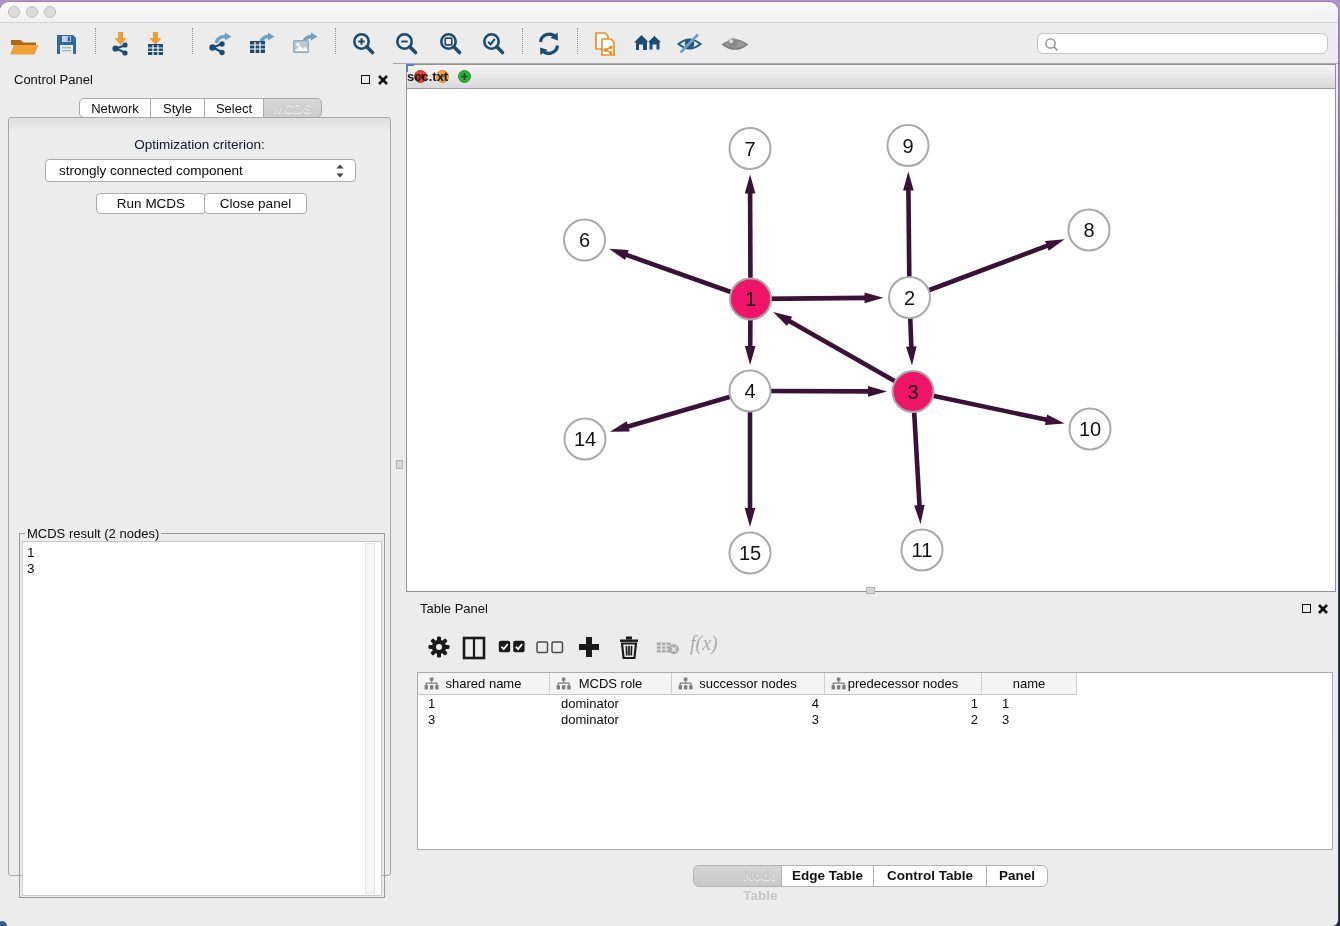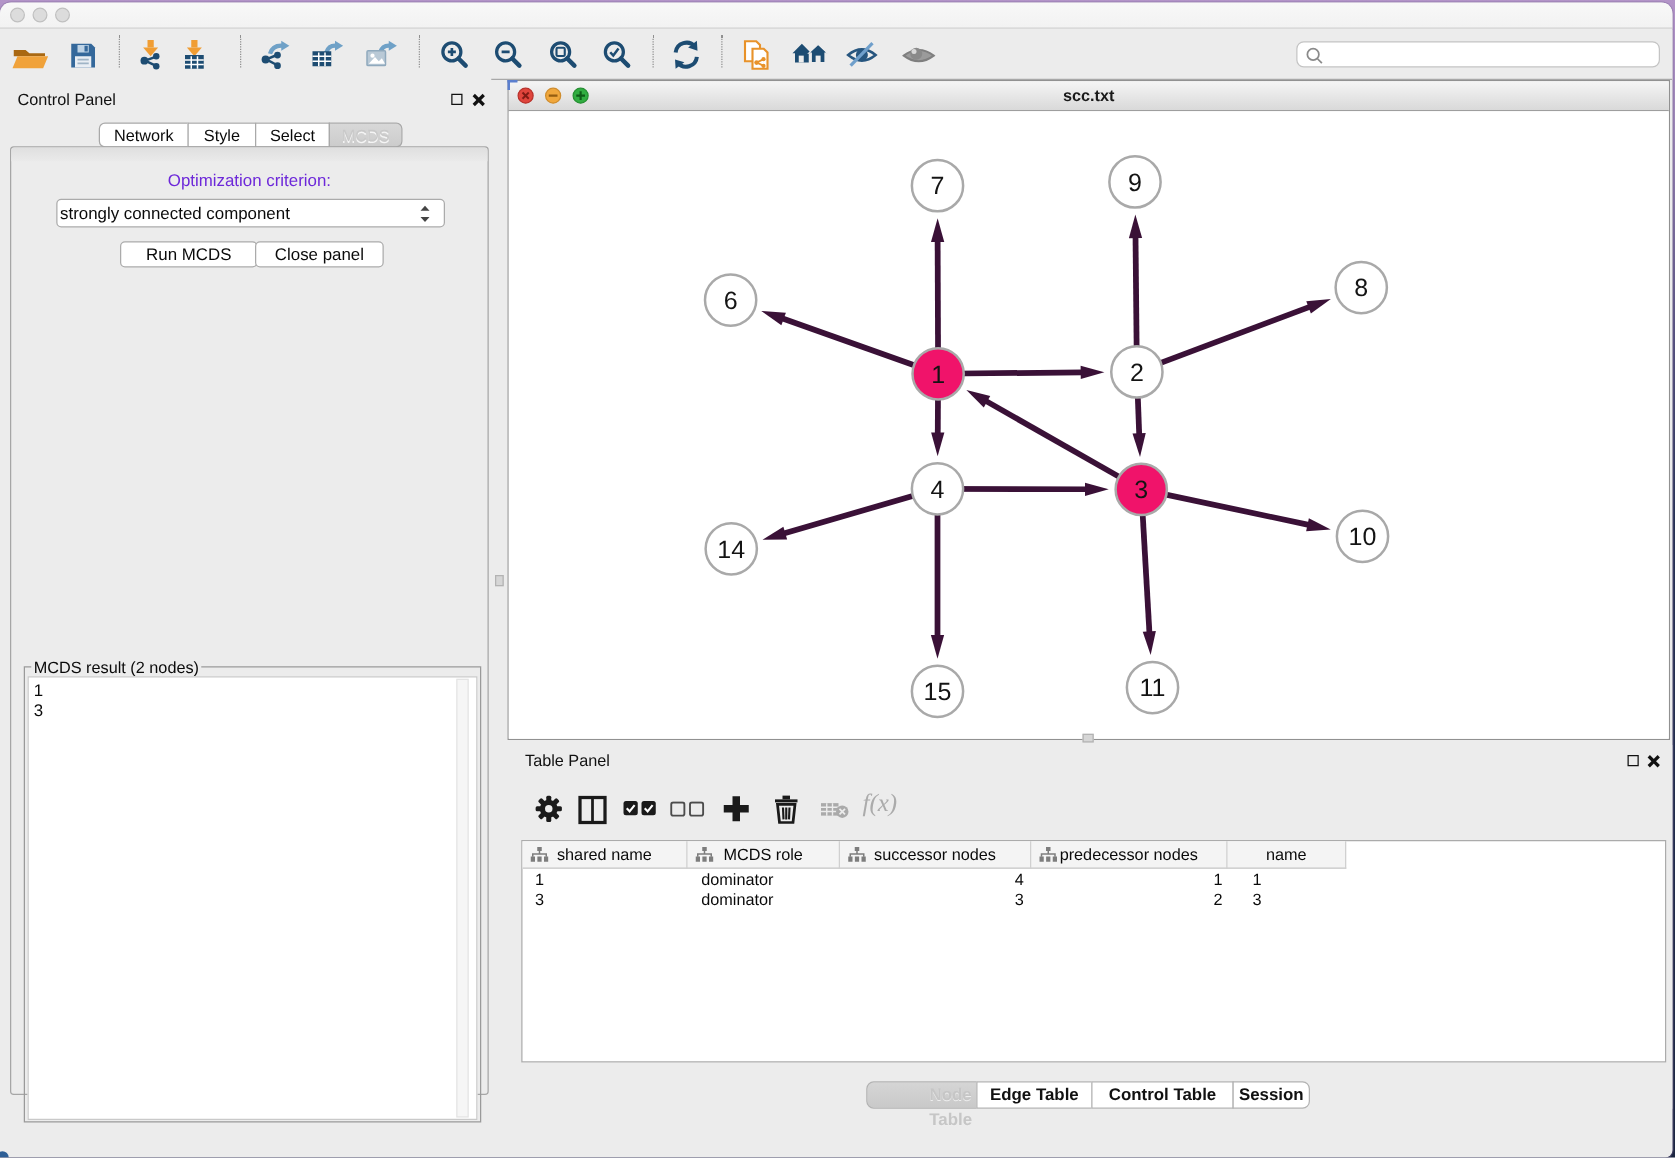--- a/index.html
+++ b/index.html
@@ -13,34 +13,34 @@
 .tsep{position:absolute;top:4px;height:26px;border-left:1px dotted #909090;}
 #search{position:absolute;left:1037px;top:9px;width:291px;height:21px;background:#fff;border:1px solid #c4c4c4;border-radius:6px;}
 
 #cpanel{position:absolute;left:0;top:60px;width:393px;height:825px;background:#ececec;}
 .phdr{font-size:13px;color:#111;}
 .fbtn{position:absolute;width:9px;height:9px;border:1.5px solid #111;}
 #cptabs{position:absolute;left:79px;top:36px;height:20px;}
 .tab{position:absolute;top:0;height:20px;background:#fff;border:1px solid #a9a9a9;font-size:13px;color:#0a0a0a;text-align:center;line-height:19px;}
 .tabsel{background:linear-gradient(#d8d8d8,#cccccc);color:#c9c9c9;text-shadow:0 1px 0 #f5f5f5;}
 #cpcontent{position:absolute;left:8px;top:55px;width:383px;height:759px;border:1px solid #a6a6a6;border-radius:3px;background:#ececec;}
-#optlabel{position:absolute;left:0;top:19px;width:100%;text-align:center;font-size:13.5px;color:#6d28d9;}
-#combo{position:absolute;left:36px;top:41px;width:311px;height:23px;background:#fff;border:1px solid #ababab;border-radius:4px;font-size:13.5px;color:#0a0a0a;line-height:21px;padding-left:2px;}
+#optlabel{position:absolute;left:0;top:19px;width:100%;text-align:center;font-size:13.5px;color:#0f172a;}
+#combo{position:absolute;left:36px;top:41px;width:311px;height:23px;background:#fff;border:1px solid #ababab;border-radius:4px;font-size:13.5px;color:#0a0a0a;line-height:21px;padding-left:13px;}
 .btn{position:absolute;top:75px;height:21px;background:#fff;border:1px solid #ababab;border-radius:4px;font-size:13.5px;color:#0a0a0a;text-align:center;line-height:19px;}
 #fieldset{position:absolute;left:10px;top:383px;width:366px;height:365px;border:1px solid #9a9a9a;margin-top:32px;}
 #fslabel{position:absolute;left:5px;top:-8px;background:#ececec;font-size:13px;color:#0a0a0a;padding:0 2px;}
 #fswhite{position:absolute;left:2px;top:7px;width:360px;height:355px;background:#fff;border:1px solid #c9c9c9;}
 #fsscroll{position:absolute;right:6px;top:1px;width:10px;height:351px;background:#f6f6f6;border:1px solid #e4e4e4;}
 
 .grip{position:absolute;width:7px;height:9px;background:#d6d6d6;border:1px solid #b3b3b3;}
 
 #nwin{position:absolute;left:406px;top:62px;width:930px;height:528px;border:1px solid #919191;background:#fff;}
 #ntbar{position:absolute;left:0;top:0;width:100%;height:24px;background:linear-gradient(#f5f5f5,#d9d9d9);border-bottom:1px solid #9e9e9e;}
 .wbtn{position:absolute;top:5px;width:13px;height:13px;border-radius:50%;}
-#ntitle{position:absolute;top:4px;left:0;width:100%;text-align:center;font-size:13px;font-weight:bold;color:#1a1a1a;}
+#ntitle{position:absolute;top:4px;left:0;width:100%;font-size:13px;font-weight:bold;color:#1a1a1a;}
 #ncanvas{position:absolute;left:0;top:24px;width:928px;height:502px;background:#fff;}
 
 #tpanel{position:absolute;left:406px;top:594px;width:932px;height:291px;background:#ececec;}
 #tblbox{position:absolute;left:11px;top:76px;width:916px;height:178px;background:#fff;border:1px solid #ababab;}
 #thead{position:absolute;left:0;top:0;width:659px;height:22px;background:#f4f4f4;border-bottom:1px solid #c6c6c6;}
 .thcell{position:absolute;top:0;height:22px;border-right:1px solid #d0d0d0;font-size:13px;color:#0a0a0a;text-align:center;line-height:22px;}
 .trow{position:absolute;font-size:13px;color:#0a0a0a;height:16px;line-height:16px;}
 #btabs{position:absolute;left:287px;top:269px;height:22px;}
 .btab{position:absolute;top:0;height:22px;background:#fff;border:1px solid #b2b2b2;font-size:13.5px;font-weight:bold;color:#111;text-align:center;line-height:20px;}
 .btabsel{background:linear-gradient(#d5d5d5,#c9c9c9);color:#c6c6c6;text-shadow:0 1px 0 #eee;}
@@ -384,17 +384,17 @@
     <div class="trow" style="left:10px;top:39px;">3</div>
     <div class="trow" style="left:143px;top:39px;">dominator</div>
     <div class="trow" style="left:254px;top:39px;width:147px;text-align:right;">3</div>
     <div class="trow" style="left:407px;top:39px;width:153px;text-align:right;">2</div>
     <div class="trow" style="left:584px;top:39px;">3</div>
   </div>
   <div id="btabs">
     <div class="btab btabsel" style="left:0;width:89px;border-radius:6px 0 0 6px;padding-left:46px;">Node Table</div>
     <div class="btab" style="left:88px;width:93px;">Edge Table</div>
     <div class="btab" style="left:180px;width:114px;">Control Table</div>
-    <div class="btab" style="left:293px;width:62px;border-radius:0 6px 6px 0;">Session</div>
+    <div class="btab" style="left:293px;width:62px;border-radius:0 6px 6px 0;">Panel</div>
   </div>
 </div>
 <div style="position:absolute;left:-3px;top:919px;width:10px;height:10px;border-radius:50%;background:#2e5f96;"></div>
 </div>
 
 </body></html>

